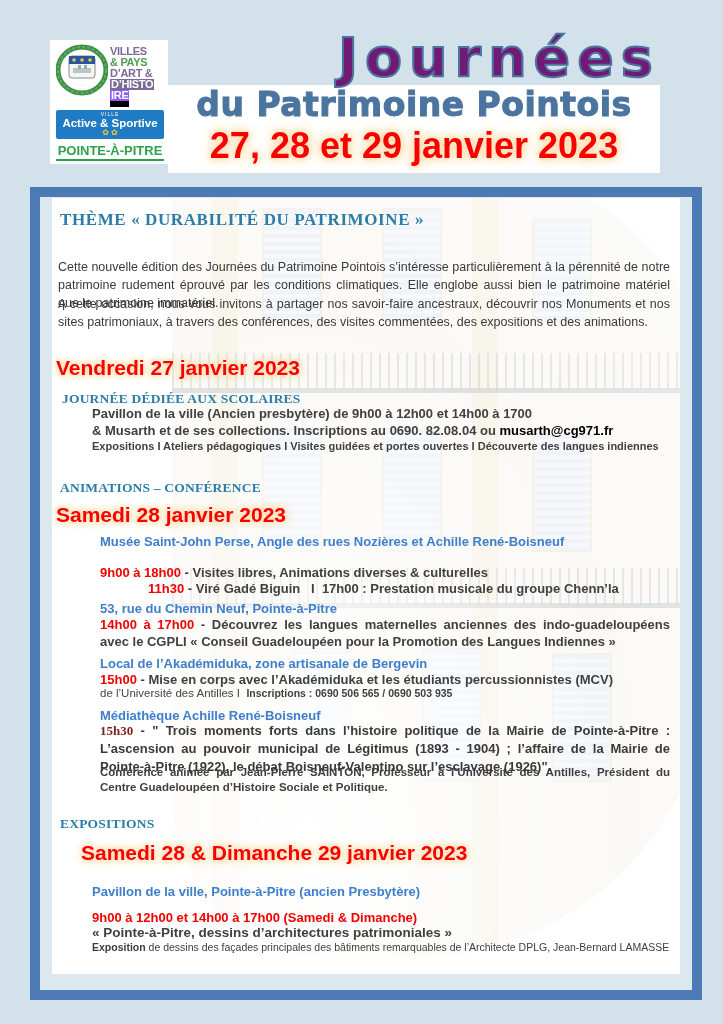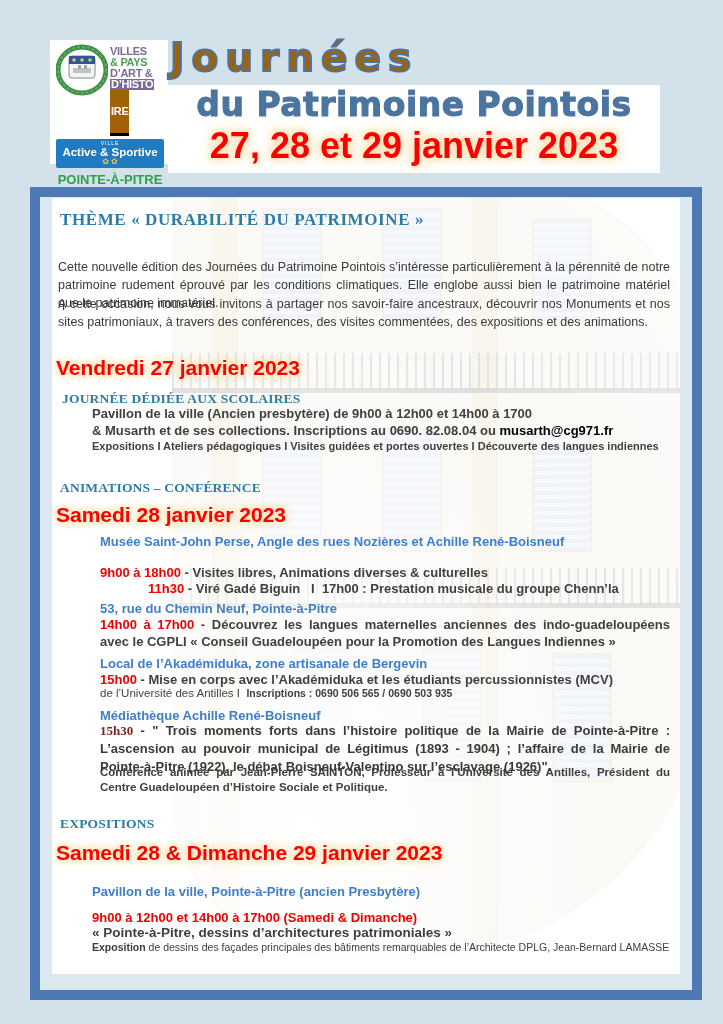--- a/index.html
+++ b/index.html
@@ -13,37 +13,37 @@
   .logo-box{
     position:absolute;left:50px;top:40px;width:118px;height:124px;
     background:#fff;padding:4px 4px 6px 6px;box-sizing:border-box;
   }
   .logo-top{display:flex;align-items:flex-start;gap:2px;}
   .crest{flex:0 0 52px;}
   .vpah{display:flex;flex-direction:column;line-height:11px;font-weight:bold;font-size:11px;letter-spacing:-0.3px;margin-top:2px;}
   .vpah .l1,.vpah .l3{color:#7a6a96;}
   .vpah .l2{color:#4f9d55;}
   .vpah .l4{color:#fff;background:#7a6a96;padding:0 1px;width:fit-content;}
-  .vpah .l5{color:#fff;background:#a16207;padding:16px 1px;width:fit-content;border-bottom:3px solid #000000;}
+  .vpah .l5{color:#fff;background:#8b5cf6;padding:0 1px;width:fit-content;border-bottom:6px solid #000000;}
   .badge{
     margin-top:3px;background:#1f7bc4;color:#fff;text-align:center;
     border-radius:2px;padding:2px 0 2px 0;
   }
   .badge .tiny{font-size:5px;display:block;line-height:5px;letter-spacing:1px;}
   .badge .main{font-size:11.5px;font-weight:bold;line-height:12px;display:block;}
   .badge .laurel{font-size:8px;color:#f0c83c;line-height:8px;display:block;}
   .city-name{
     margin-top:4px;text-align:center;color:#2ea14d;font-weight:bold;font-size:13px;
     border-bottom:2px solid #2ea14d;padding-bottom:1px;
   }
   .title-band{position:absolute;left:168px;top:85px;width:492px;height:88px;background:#fff;}
   .title-1{
-    position:absolute;left:170px;top:30px;width:490px;text-align:left;
+    position:absolute;left:170px;top:30px;width:490px;text-align:right;
     font-family:"DejaVu Sans",sans-serif;font-weight:bold;
-    font-size:39px;line-height:56px;color:#a16207;letter-spacing:7px;
+    font-size:54px;line-height:56px;color:#701a75;letter-spacing:7px;
     -webkit-text-stroke:2px #4b749f;
   }
   .title-2{
     position:absolute;left:168px;top:86px;width:492px;text-align:center;
     font-family:"DejaVu Sans",sans-serif;font-weight:bold;
     font-size:33px;line-height:38px;color:#4b749f;letter-spacing:0.5px;
     -webkit-text-stroke:1px #4b749f;
   }
   .title-dates{
     position:absolute;left:168px;top:124px;width:492px;text-align:center;
@@ -175,20 +175,20 @@
 
     <div class="blk venue" style="top:458px;">Local de l’Akadémiduka, zone artisanale de Bergevin</div>
     <div class="blk evline" style="top:473px;"><span class="time">15h00</span><span> - Mise en corps avec l’Akadémiduka et les étudiants percussionnistes (MCV)</span></div>
     <div class="blk note-mix" style="top:489px;"><span>de l’Université des Antilles I&nbsp; </span><b>Inscriptions : 0690 506 565 / 0690 503 935</b></div>
 
     <div class="blk venue" style="top:510px;">Médiathèque Achille René-Boisneuf</div>
     <div class="blk media-desc" style="top:524px;"><span class="time" style="color:#7f1d1d;font-family:Liberation Serif, serif;">15h30</span><span> - " Trois moments forts dans l’histoire politique de la Mairie de Pointe-à-Pitre : L’ascension au pouvoir municipal de Légitimus (1893 - 1904) ; l’affaire de la Mairie de Pointe-à-Pitre (1922), le débat Boisneuf-Valentino sur l’esclavage (1926)".</span></div>
     <div class="blk conf-note" style="top:567px;">Conférence animée par Jean-Pierre SAINTON, Professeur à l’Université des Antilles, Président du Centre Guadeloupéen d’Histoire Sociale et Politique.</div>
 
     <div class="blk teal-h sub-h" style="top:618px;">EXPOSITIONS</div>
-    <div class="blk red-date" style="top:643px;">Samedi 28 &amp; Dimanche 29 janvier 2023</div>
+    <div class="blk red-date" style="top:643px;margin-left:25px;">Samedi 28 &amp; Dimanche 29 janvier 2023</div>
     <div class="blk venue" style="top:686px;left:40px;">Pavillon de la ville, Pointe-à-Pitre (ancien Presbytère)</div>
     <div class="blk evline lv40" style="top:711px;"><span class="time">9h00 à 12h00 et 14h00 à 17h00 (Samedi &amp; Dimanche)</span></div>
     <div class="blk evline lv40" style="top:726px;font-size:13.5px;">« Pointe-à-Pitre, dessins d’architectures patrimoniales »</div>
     <div class="blk expo-note" style="top:743px;"><b>Exposition</b><span> de dessins des façades principales des bâtiments remarquables de l’Architecte DPLG, Jean-Bernard LAMASSE</span></div>
 
   </div>
 </div>
 
 </body></html>

